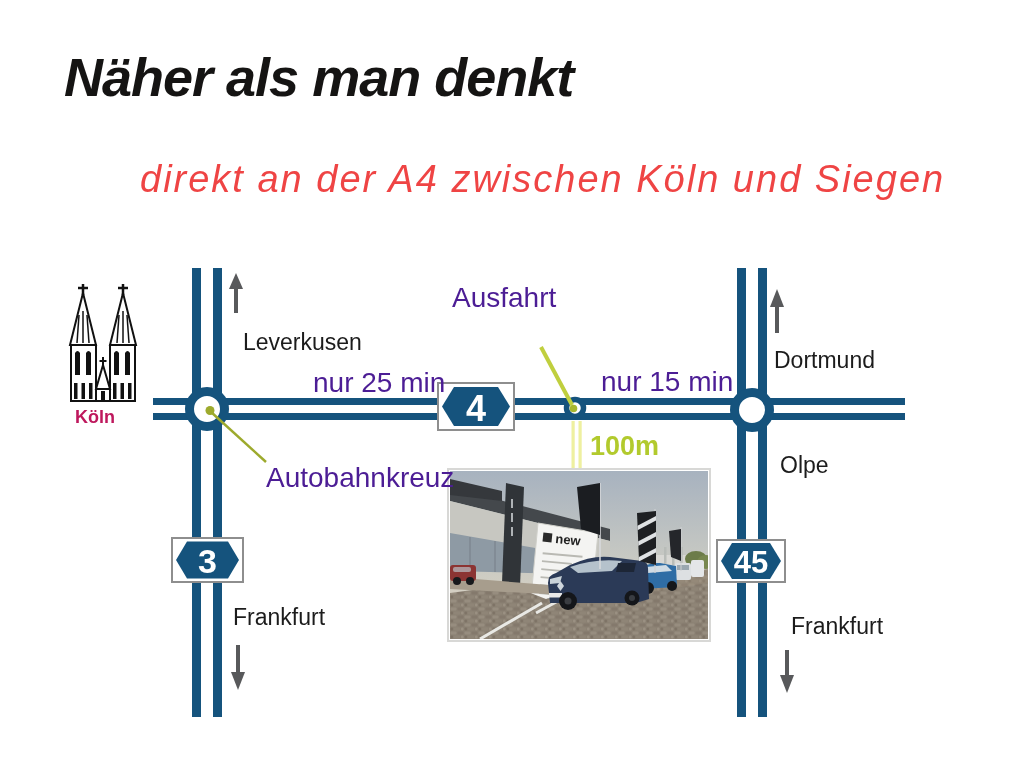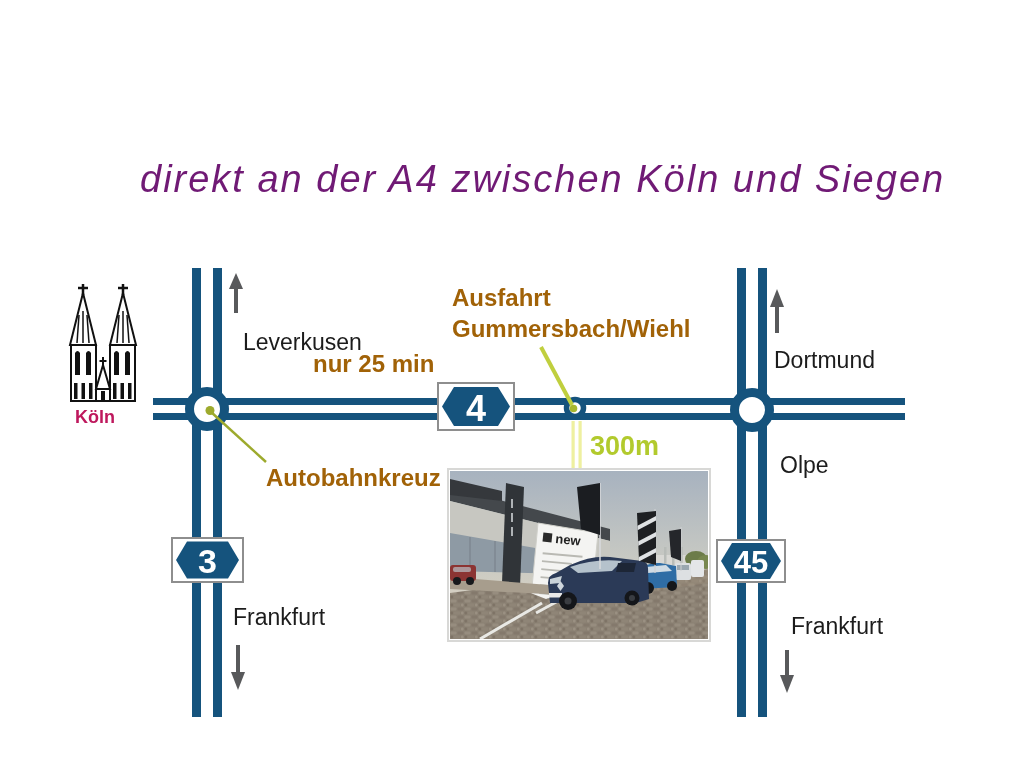--- a/index.html
+++ b/index.html
@@ -1,33 +1,34 @@
 <!DOCTYPE html>
 <html><head>
 <meta charset="utf-8">
 <style>
   html,body{margin:0;padding:0;background:#ffffff;}
   .page{position:relative;width:1024px;height:768px;background:#ffffff;overflow:hidden;
         font-family:"Liberation Sans",sans-serif;}
   .abs{position:absolute;}
   .title{left:64px;top:46px;font-size:54px;font-weight:bold;font-style:italic;
          color:#151413;letter-spacing:-1px;white-space:nowrap;}
-  .subtitle{left:140px;top:158px;font-size:38px;font-style:italic;color:#701a75;
+  .subtitle{left:140px;top:158px;font-size:38px;font-style:italic;color:#ef4444;
             letter-spacing:2px;white-space:nowrap;}
   .city{font-size:23px;color:#1c1c1c;white-space:nowrap;line-height:1.1;}
   .city-bold{font-size:18px;font-weight:bold;color:#be185d;white-space:nowrap;}
-  .green{font-size:24px;font-weight:bold;color:#a16207;white-space:nowrap;line-height:31px;}
+  .green{font-size:28px;font-weight:normal;color:#4c1d95;white-space:nowrap;line-height:31px;}
   .green-lg{font-size:27px;font-weight:bold;color:#b2ca2d;white-space:nowrap;}
   svg{display:block;}
 </style>
 </head>
 <body>
 
 <div class="page">
 
+  <div class="abs title">Näher als man denkt</div>
   <div class="abs subtitle">direkt an der A4 zwischen Köln und Siegen</div>
 
   <svg class="abs" style="left:0;top:0;" width="1024" height="768" viewBox="0 0 1024 768">
     <defs>
       <linearGradient id="sky" x1="0" y1="0" x2="0" y2="1">
         <stop offset="0" stop-color="#a7b2bf"></stop>
           <stop offset="0.55" stop-color="#c9cac3"></stop>
         <stop offset="1" stop-color="#e6d8c2"></stop>
       </linearGradient>
       <pattern id="cobble" width="14" height="8" patternUnits="userSpaceOnUse">
@@ -241,25 +242,25 @@
     </g>
   </svg>
 
   <div class="abs city" style="left:243px;top:330px;">Leverkusen</div>
   <div class="abs city" style="left:774px;top:348px;">Dortmund</div>
   <div class="abs city" style="left:780px;top:453px;">Olpe</div>
   <div class="abs city" style="left:233px;top:605px;">Frankfurt</div>
   <div class="abs city" style="left:791px;top:614px;">Frankfurt</div>
   <div class="abs city-bold" style="left:75px;top:407px;">Köln</div>
 
-  <div class="abs green" style="left:313px;top:348px;">nur 25 min</div>
+  <div class="abs green" style="left:313px;top:367px;">nur 25 min</div>
+  <div class="abs green" style="left:601px;top:366px;">nur 15 min</div>
 
   <div class="abs green" style="left:452px;top:282px;">
     <div>Ausfahrt</div>
-    <div>Gummersbach/Wiehl</div>
   </div>
 
   <div class="abs green" style="left:266px;top:462px;">
     <div>Autobahnkreuz</div>
   </div>
 
-  <div class="abs green-lg" style="left:590px;top:431px;">300m</div>
+  <div class="abs green-lg" style="left:590px;top:431px;">100m</div>
 </div>
 
 </body></html>

